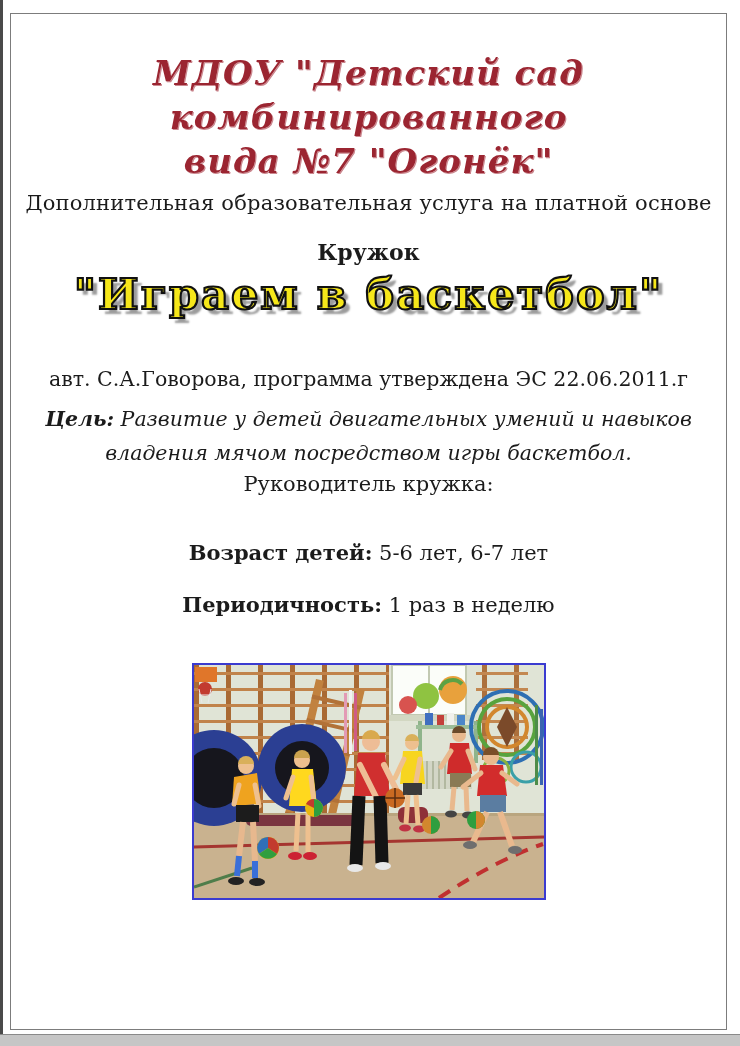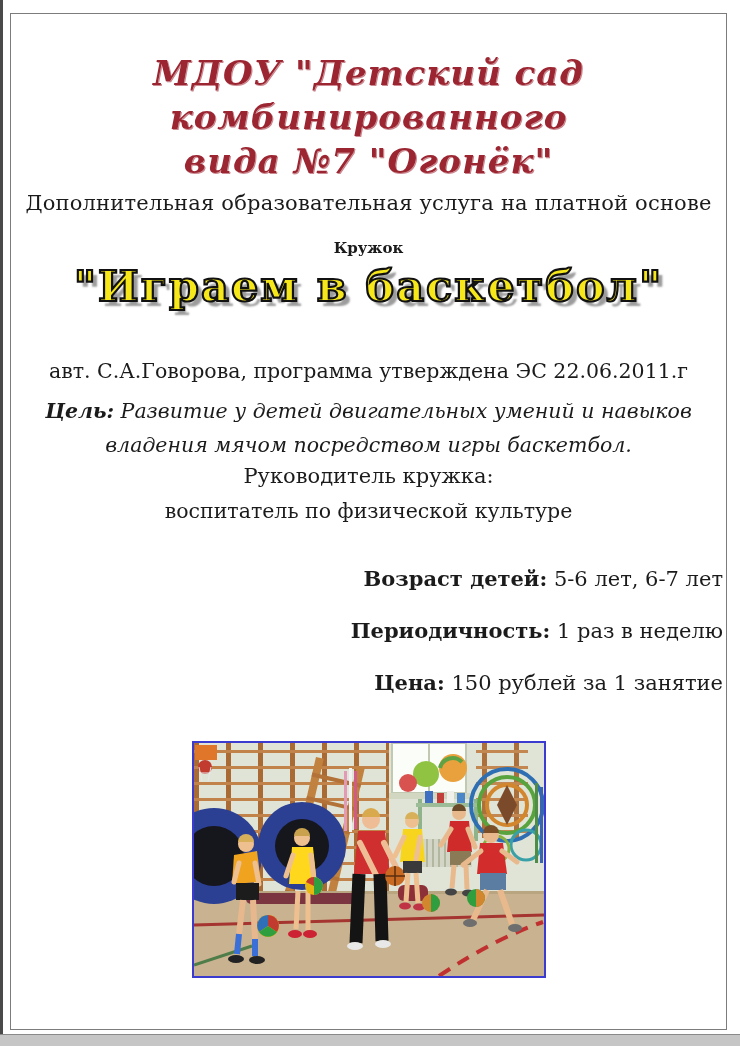--- a/index.html
+++ b/index.html
@@ -11,32 +11,32 @@
   .bottom-desk{position:absolute;left:0;bottom:0;width:740px;height:11px;background:#c6c6c6;border-top:1px solid #8a8a8a;}
   .frame{position:absolute;left:10px;top:13px;right:13px;bottom:16px;border:1px solid #7c7c7c;}
   .content{position:absolute;left:14px;top:13px;right:17px;bottom:20px;text-align:center;}
 
   .institution{
     margin-top:38px;line-height:44px;font-size:34px;font-style:italic;font-weight:bold;
     font-family:"DejaVu Serif","Liberation Serif",serif;letter-spacing:1px;
     color:#9b2531;text-shadow:0 0 1px #ffffff, 1px 1px 0 #c77d85;
   }
   .subtitle{margin-top:8px;font-size:21px;font-weight:normal;letter-spacing:.2px;}
-  .club-label{margin-top:24px;font-size:15px;font-weight:bold;}
+  .club-label{margin-top:24px;font-size:22px;font-weight:bold;}
   .club-title{
     margin-top:4px;font-size:43px;font-weight:bold;letter-spacing:2px;
     color:#f6e71a;-webkit-text-stroke:2.2px #111111;
     text-shadow:5px 5px 2px #9c9c9c;
   }
   .program{margin-top:14px;font-size:20.5px;line-height:31px;}
   .goal{margin-top:7px;font-size:20.5px;line-height:34px;font-style:italic;}
   .leader-label{margin-top:2px;font-size:21px;font-weight:normal;}
   .leader-role{margin-top:12px;font-size:20.5px;line-height:22px;}
   .leader-name{font-size:20.5px;font-style:italic;line-height:30px;}
-  .detail-row{margin-top:27px;font-size:21px;text-align:right;}
+  .detail-row{margin-top:27px;font-size:21px;}
   .detail-row.first{margin-top:44px;}
   b,strong{font-weight:bold;}
 
   .photo-wrap{
     width:350px;height:233px;margin:46px auto 0 auto;
     border:2px solid #3b3bd0;box-sizing:content-box;background:#e0e4d6;
   }
   .photo-wrap svg{display:block;}
 </style>
 </head>
@@ -65,33 +65,28 @@
       <span>авт. С.А.Говорова, программа утверждена ЭС 22.06.2011.г</span>
     </div>
 
     <div class="goal">
       <strong>Цель:</strong>
       <span>Развитие у детей двигательных умений и навыков</span><br>
       <span>владения мячом посредством игры баскетбол.</span>
     </div>
 
     <div class="leader-label">Руководитель кружка:</div>
-    <div class="leader-role">воспитатель по физической культуре</div>
 
     <div class="detail-row first">
       <strong>Возраст детей:</strong>
       <span>5-6 лет, 6-7 лет</span>
     </div>
     <div class="detail-row">
       <strong>Периодичность:</strong>
       <span>1 раз в неделю</span>
-    </div>
-    <div class="detail-row">
-      <strong>Цена:</strong>
-      <span>150 рублей за 1 занятие</span>
     </div>
 
     <div class="photo-wrap">
       <svg width="350" height="233" viewBox="0 0 350 233">
         <defs>
           <pattern id="rungs" width="32" height="16" patternUnits="userSpaceOnUse">
             <rect x="0" y="0" width="5" height="16" fill="#a96a34"></rect>
             <rect x="0" y="7" width="32" height="3" fill="#c1834a"></rect>
           </pattern>
         </defs>

